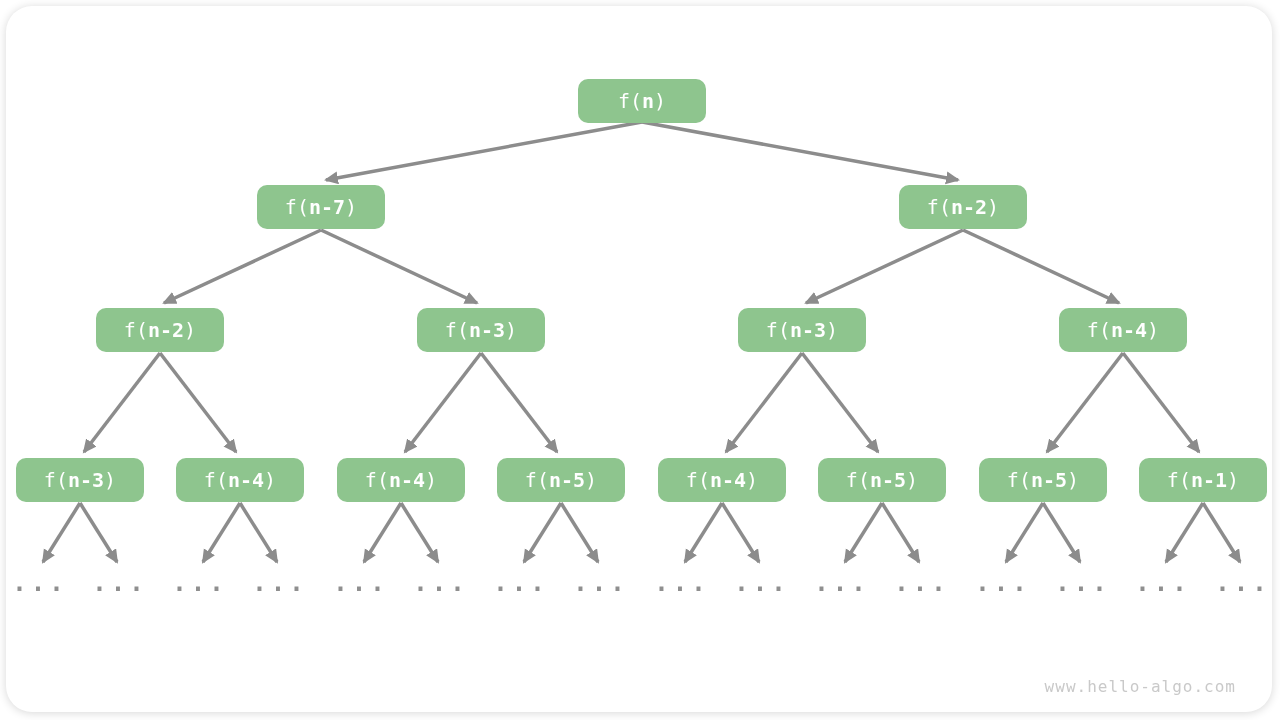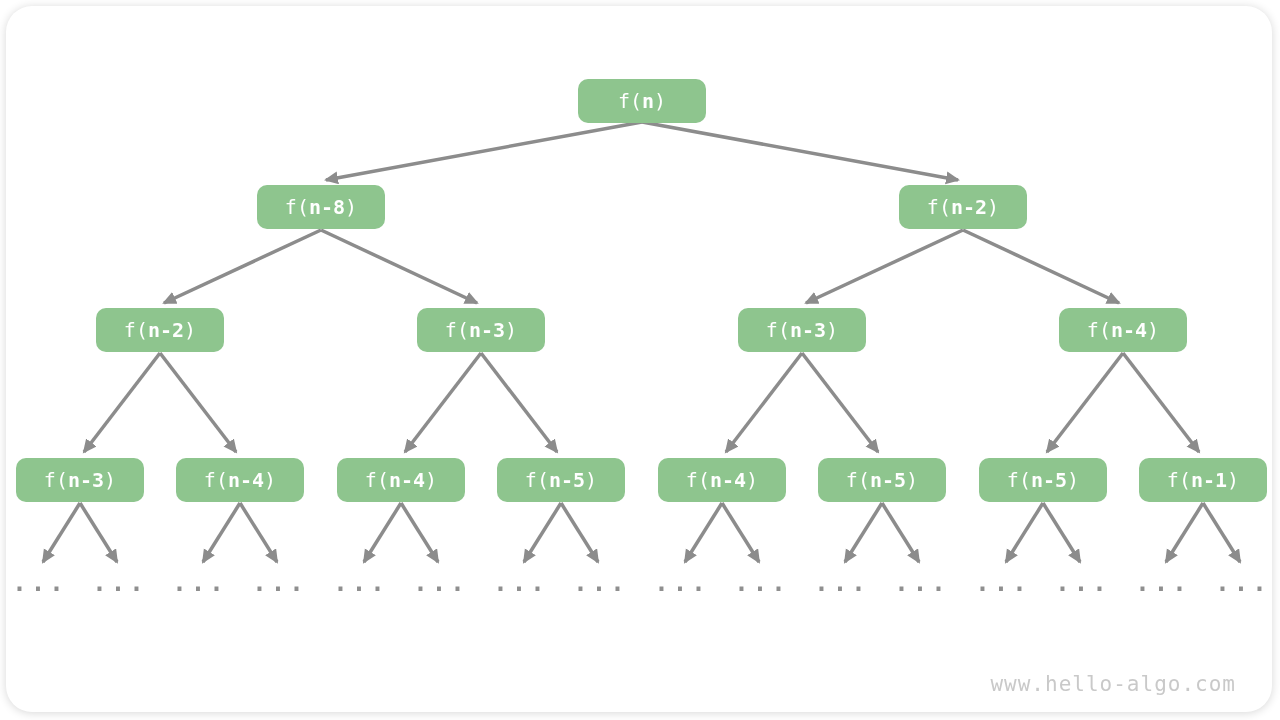--- a/index.html
+++ b/index.html
@@ -51,21 +51,21 @@
     font-size: 24px;
     font-weight: bold;
     letter-spacing: 4px;
     line-height: 14px;
   }
   .watermark {
     position: absolute;
     right: 44px;
     bottom: 24px;
     color: #c9c9c9;
-    font-size: 21px;
+    font-size: 16px;
     letter-spacing: 1px;
   }
 </style>
 </head>
 <body>
 
 <div class="card"></div>
 
 <div class="stage">
 
@@ -108,21 +108,21 @@
       <line x1="882" y1="503" x2="919" y2="562"></line>
       <line x1="1043" y1="503" x2="1006" y2="562"></line>
       <line x1="1043" y1="503" x2="1080" y2="562"></line>
       <line x1="1203" y1="503" x2="1166" y2="562"></line>
       <line x1="1203" y1="503" x2="1240" y2="562"></line>
     </g>
   </svg>
 
   <div class="node" style="left:578px;top:79px;"><span>f(</span><span class="arg">n</span><span>)</span></div>
 
-  <div class="node" style="left:257px;top:185px;"><span>f(</span><span class="arg">n-8</span><span>)</span></div>
+  <div class="node" style="left:257px;top:185px;"><span>f(</span><span class="arg">n-7</span><span>)</span></div>
   <div class="node" style="left:899px;top:185px;"><span>f(</span><span class="arg">n-2</span><span>)</span></div>
 
   <div class="node" style="left:96px;top:308px;"><span>f(</span><span class="arg">n-2</span><span>)</span></div>
   <div class="node" style="left:417px;top:308px;"><span>f(</span><span class="arg">n-3</span><span>)</span></div>
   <div class="node" style="left:738px;top:308px;"><span>f(</span><span class="arg">n-3</span><span>)</span></div>
   <div class="node" style="left:1059px;top:308px;"><span>f(</span><span class="arg">n-4</span><span>)</span></div>
 
   <div class="node" style="left:16px;top:458px;"><span>f(</span><span class="arg">n-3</span><span>)</span></div>
   <div class="node" style="left:176px;top:458px;"><span>f(</span><span class="arg">n-4</span><span>)</span></div>
   <div class="node" style="left:337px;top:458px;"><span>f(</span><span class="arg">n-4</span><span>)</span></div>

